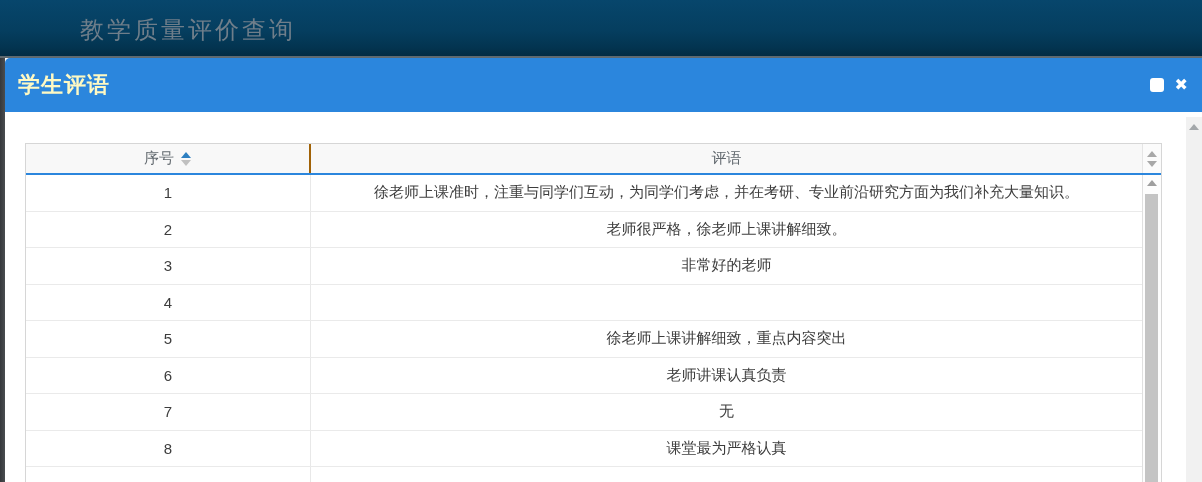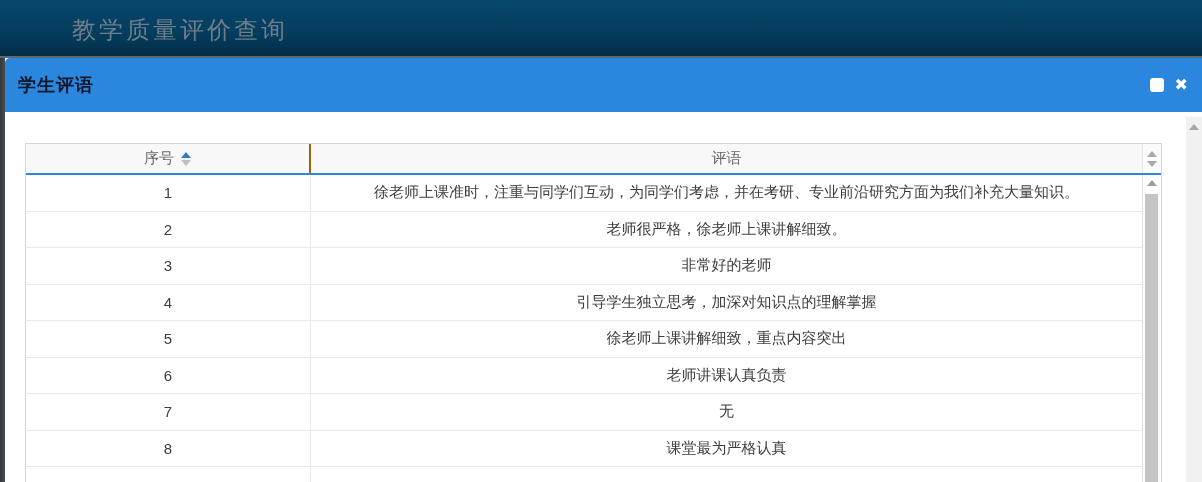--- a/index.html
+++ b/index.html
@@ -9,41 +9,41 @@
     font-family:"Liberation Sans","DejaVu Sans",sans-serif;
     background:#ffffff;
   }
 
   
   .topbar {
     position:absolute; left:0; top:0; width:1202px; height:56px;
     background:linear-gradient(180deg,#07466c 0%,#053e5f 55%,#033450 85%,#022c44 100%);
   }
   .topbar-title {
-    position:absolute; left:72px; top:14px;
+    position:absolute; left:80px; top:14px;
     font-size:24px; letter-spacing:3px; color:#6f7e8a;
   }
   .seam {
     position:absolute; left:0; top:56px; width:1202px; height:2px;
     background:#5f6a70;
   }
 
   
   .modal { position:absolute; left:0; top:58px; width:1202px; height:424px; }
   .modal-left-border {
     position:absolute; left:0; top:0; width:5px; height:424px;
     background:linear-gradient(90deg,#35383b,#4a4d50);
   }
   .modal-inner { position:absolute; left:5px; top:0; right:0; bottom:0; }
   .modal-header {
     position:relative; height:54px; background:#2b86dd;
     border-top-left-radius:5px;
   }
   .modal-title {
-    color:#0f172a; font-weight:bold; font-size:18px;
+    color:#fef9c3; font-weight:bold; font-size:22px;
     line-height:54px; padding-left:13px; letter-spacing:1px;
   }
   .modal-controls {
     position:absolute; right:14px; top:0; height:54px;
     display:flex; align-items:center; gap:11px;
   }
   .max-btn {
     width:14px; height:14px; background:#ffffff; border-radius:3px; cursor:pointer;
   }
   .close-btn {
@@ -179,21 +179,20 @@
               <div class="row">
                 <div class="cell cell-no">2</div>
                 <div class="cell cell-comment">老师很严格，徐老师上课讲解细致。</div>
               </div>
               <div class="row">
                 <div class="cell cell-no">3</div>
                 <div class="cell cell-comment">非常好的老师</div>
               </div>
               <div class="row">
                 <div class="cell cell-no">4</div>
-                <div class="cell cell-comment">引导学生独立思考，加深对知识点的理解掌握</div>
               </div>
               <div class="row">
                 <div class="cell cell-no">5</div>
                 <div class="cell cell-comment">徐老师上课讲解细致，重点内容突出</div>
               </div>
               <div class="row">
                 <div class="cell cell-no">6</div>
                 <div class="cell cell-comment">老师讲课认真负责</div>
               </div>
               <div class="row">

